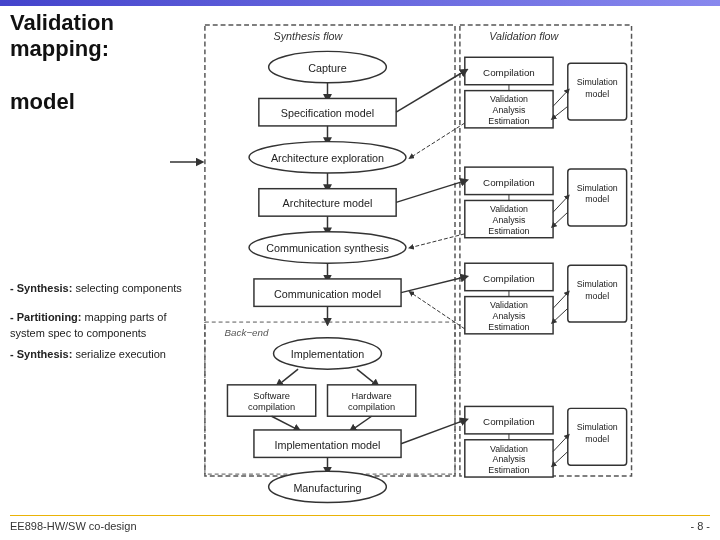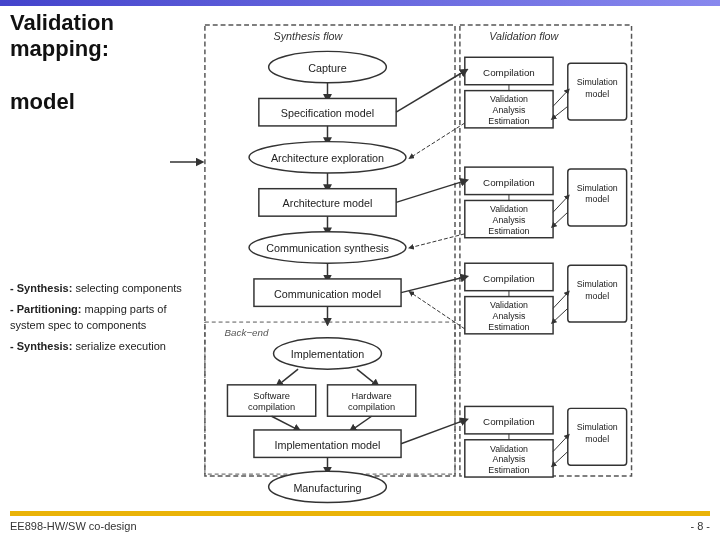--- a/index.html
+++ b/index.html
@@ -50,21 +50,21 @@
     .footer {
       position: absolute;
       bottom: 8px;
       left: 10px;
       right: 10px;
       display: flex;
       justify-content: space-between;
       align-items: center;
       font-size: 11px;
       color: #333;
-      border-top: 5px solid #eab308;
+      border-top: 1px solid #eab308;
       padding-top: 4px;
     }
 
     
     .diagram {
       position: absolute;
       top: 20px;
       left: 195px;
       right: 5px;
       height: 510px;
@@ -87,21 +87,21 @@
     <span>mapping:</span><br>
     <br>
     <span>model</span>
   </h1>
 </div>
 
 <div class="info-box">
   <p>
     <span class="bold">- Synthesis:</span> selecting components
   </p>
-  <p style="margin-top:4px">
+  <p style="margin-top:12px">
     <span class="bold">- Partitioning:</span> mapping parts of system spec to components
   </p>
   <p style="margin-top:4px">
     <span class="bold">- Synthesis:</span> serialize execution
   </p>
 </div>
 
 <div class="diagram">
   <svg viewBox="0 0 520 520" xmlns="http://www.w3.org/2000/svg">
 

